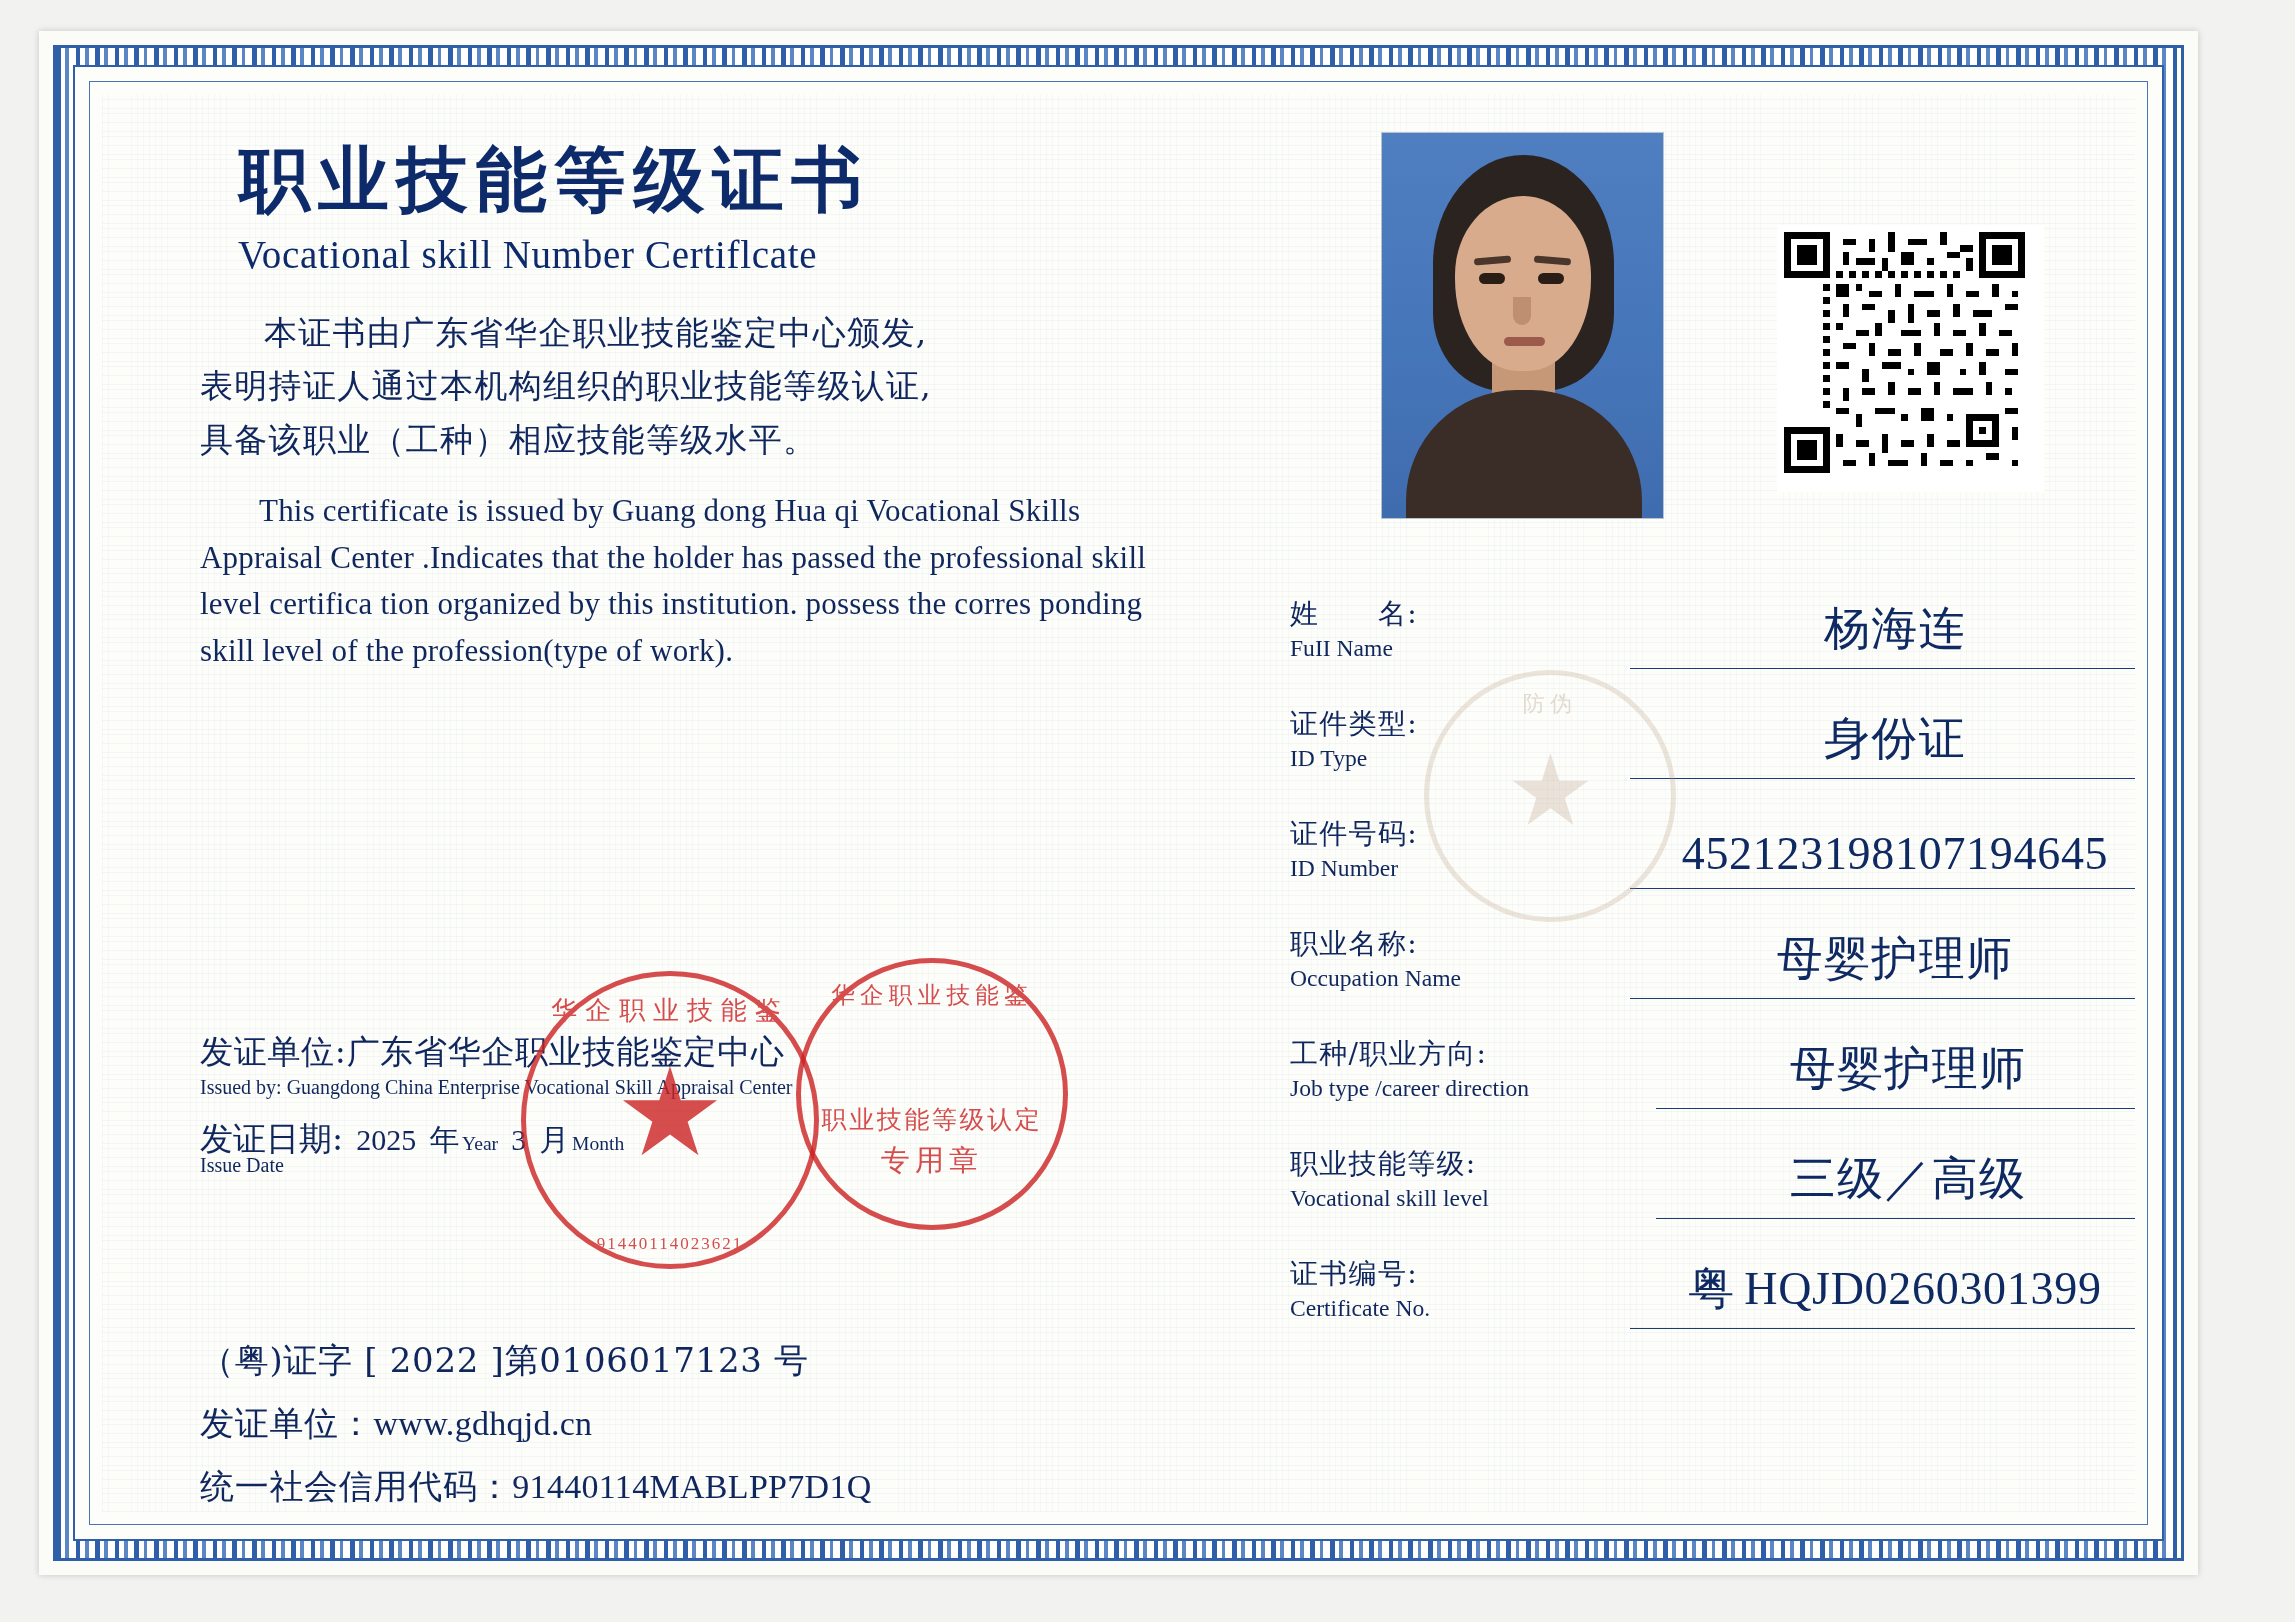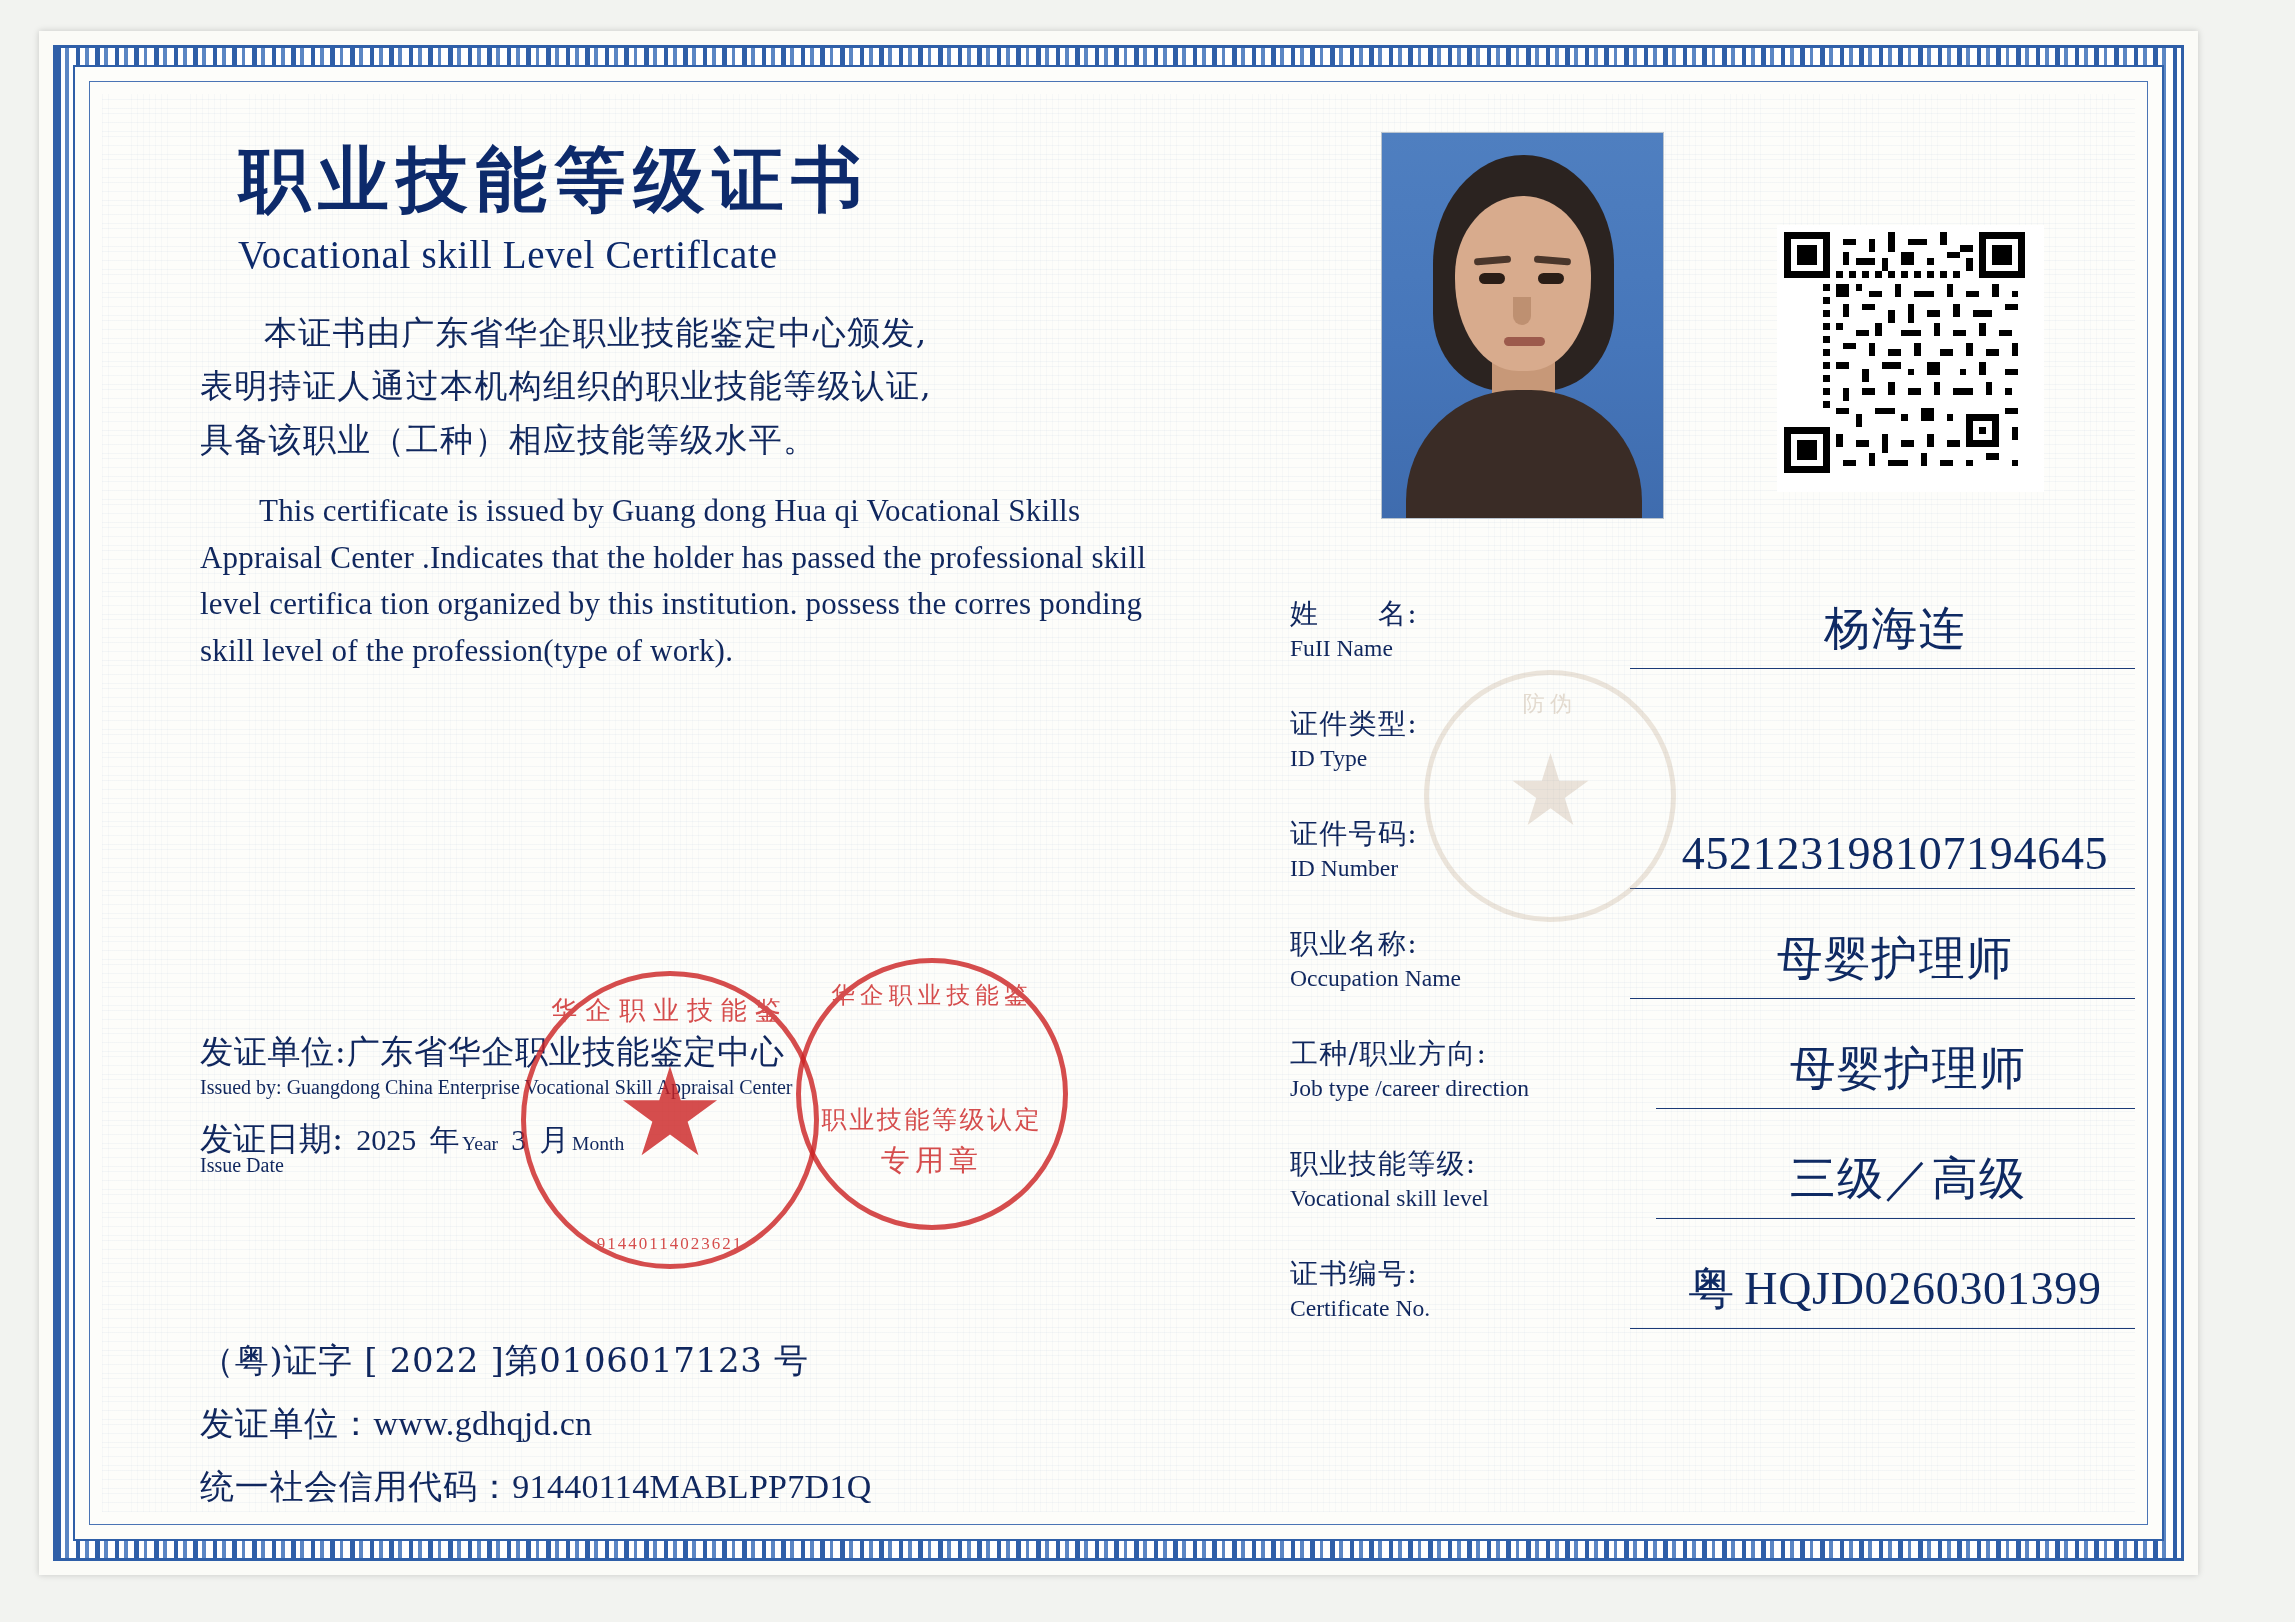--- a/index.html
+++ b/index.html
@@ -397,21 +397,21 @@
 <div class="page">
   <div class="cert">
     <div class="border-outer"></div>
     <div class="border-inner-white"></div>
     <div class="border-thin"></div>
 
     <div class="content">
 
       <div class="left-col">
         <div class="title-cn">职业技能等级证书</div>
-        <div class="title-en">Vocational skill Level  Certiflcate</div>
+        <div class="title-en">Vocational skill Number  Certiflcate</div>
 
         <p class="para-cn">
           <span class="indent"></span><span>本证书由广东省华企职业技能鉴定中心颁发,</span><br>
           <span>表明持证人通过本机构组织的职业技能等级认证,</span><br>
           <span>具备该职业（工种）相应技能等级水平。</span>
         </p>
 
         <p class="para-en">
           <span class="indent"></span><span>This certificate is issued by Guang dong Hua qi Vocational Skills Appraisal Center .Indicates that the holder has passed the professional skill level certifica tion organized by this institution. possess the corres ponding  skill level of the profession(type of  work).</span>
         </p>
@@ -611,20 +611,23 @@
           <div class="f-value-wrap">
             <div class="f-value">杨海连</div>
           </div>
         </div>
 
         <div class="field">
           <div class="f-labels">
             <div class="f-cn">证件类型:</div>
             <div class="f-en">ID Type</div>
           </div>
+          <div class="f-value-wrap">
+            <div class="f-value">身份证</div>
+          </div>
         </div>
 
         <div class="field">
           <div class="f-labels">
             <div class="f-cn">证件号码:</div>
             <div class="f-en">ID Number</div>
           </div>
           <div class="f-value-wrap">
             <div class="f-value en">452123198107194645</div>
           </div>

